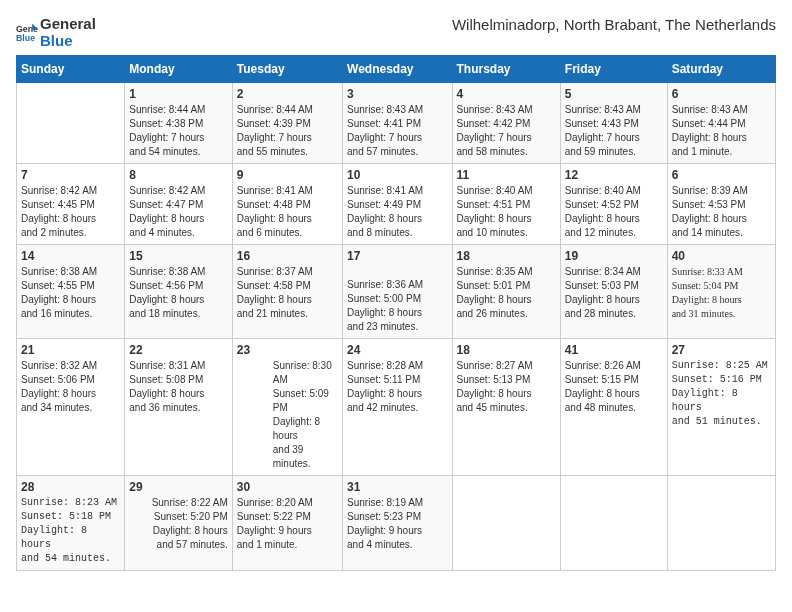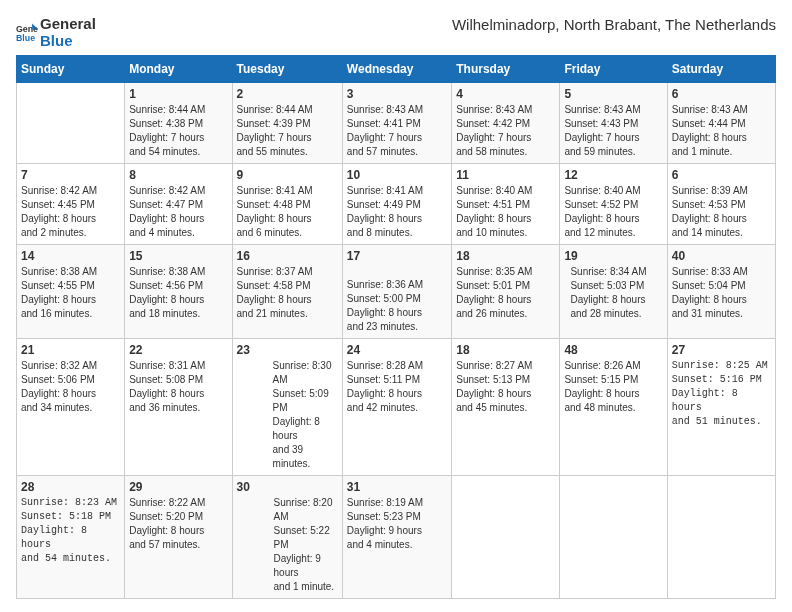--- a/index.html
+++ b/index.html
@@ -247,28 +247,28 @@
         </td>
         <td>
           <span class="day-number">18</span>
           <div class="day-detail" style="white-space: pre-line;">Sunrise: 8:35 AM
 Sunset: 5:01 PM
 Daylight: 8 hours
 and 26 minutes.</div>
         </td>
         <td>
           <span class="day-number">19</span>
-          <div class="day-detail" style="white-space: pre-line; margin-left: 6px;">Sunrise: 8:34 AM
+          <div class="day-detail" style="white-space: pre-line;">Sunrise: 8:34 AM
 Sunset: 5:03 PM
 Daylight: 8 hours
 and 28 minutes.</div>
         </td>
         <td>
           <span class="day-number">40</span>
-          <div class="day-detail" style="white-space: pre-line;">Sunrise: 8:33 AM
+          <div class="day-detail" style="white-space: pre-line; font-family: Liberation Serif, serif;">Sunrise: 8:33 AM
 Sunset: 5:04 PM
 Daylight: 8 hours
 and 31 minutes.</div>
         </td>
       </tr>
       <tr class="week-row">
         <td>
           <span class="day-number">21</span>
           <div class="day-detail" style="white-space: pre-line;">Sunrise: 8:32 AM
 Sunset: 5:06 PM
@@ -297,21 +297,21 @@
 and 42 minutes.</div>
         </td>
         <td>
           <span class="day-number">18</span>
           <div class="day-detail" style="white-space: pre-line;">Sunrise: 8:27 AM
 Sunset: 5:13 PM
 Daylight: 8 hours
 and 45 minutes.</div>
         </td>
         <td>
-          <span class="day-number">48</span>
+          <span class="day-number">41</span>
           <div class="day-detail" style="white-space: pre-line;">Sunrise: 8:26 AM
 Sunset: 5:15 PM
 Daylight: 8 hours
 and 48 minutes.</div>
         </td>
         <td>
           <span class="day-number">27</span>
           <div class="day-detail" style="white-space: pre-line; font-family: Liberation Mono, monospace;">Sunrise: 8:25 AM
 Sunset: 5:16 PM
 Daylight: 8 hours
@@ -321,28 +321,28 @@
       <tr class="week-row">
         <td>
           <span class="day-number">28</span>
           <div class="day-detail" style="white-space: pre-line; font-family: Liberation Mono, monospace;">Sunrise: 8:23 AM
 Sunset: 5:18 PM
 Daylight: 8 hours
 and 54 minutes.</div>
         </td>
         <td>
           <span class="day-number">29</span>
-          <div class="day-detail" style="white-space: pre-line;">Sunrise: 8:22 AM
+          <div class="day-detail" style="white-space: pre-line; text-align: right;">Sunrise: 8:22 AM
 Sunset: 5:20 PM
 Daylight: 8 hours
 and 57 minutes.</div>
         </td>
         <td>
           <span class="day-number">30</span>
-          <div class="day-detail" style="white-space: pre-line; margin-left: 37px;">Sunrise: 8:20 AM
+          <div class="day-detail" style="white-space: pre-line;">Sunrise: 8:20 AM
 Sunset: 5:22 PM
 Daylight: 9 hours
 and 1 minute.</div>
         </td>
         <td>
           <span class="day-number">31</span>
           <div class="day-detail" style="white-space: pre-line;">Sunrise: 8:19 AM
 Sunset: 5:23 PM
 Daylight: 9 hours
 and 4 minutes.</div>

